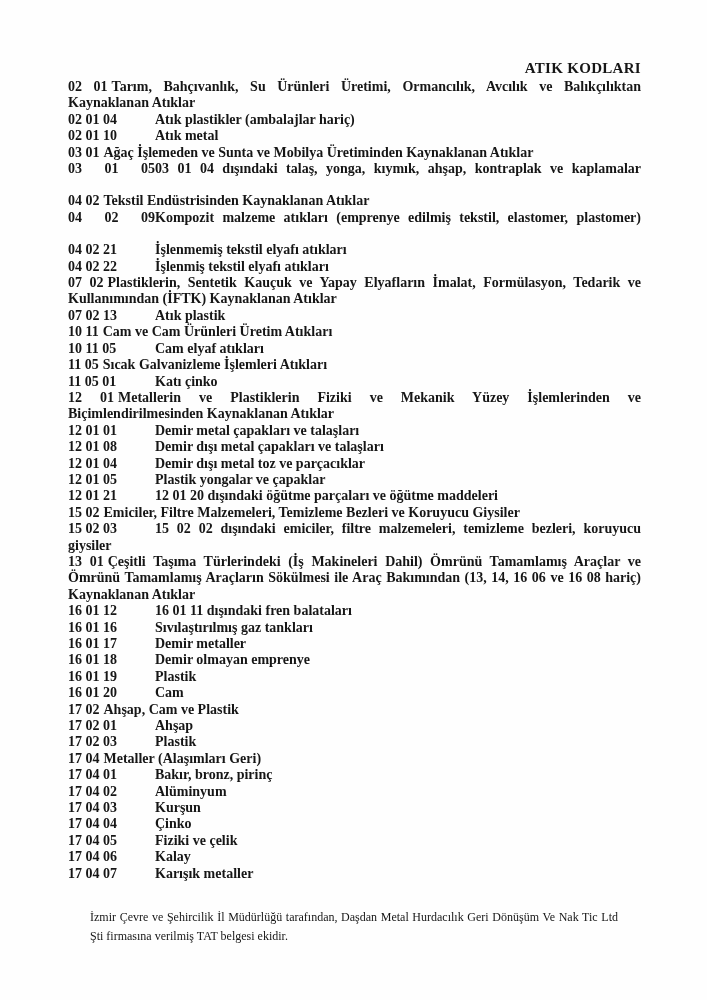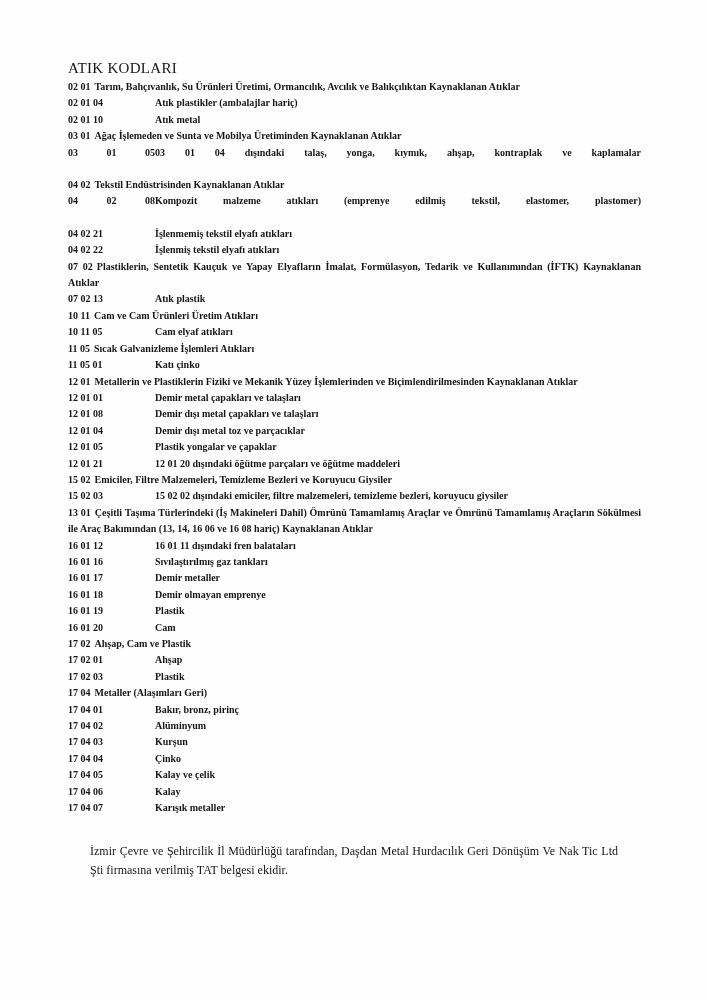--- a/index.html
+++ b/index.html
@@ -18,28 +18,28 @@
     font-family: "Liberation Serif", "DejaVu Serif", serif;
   }
   .content {
     position: absolute;
     left: 68px;
     top: 60px;
     width: 573px;
   }
   .doc-title {
     margin: 0 0 2px 0;
-    text-align: left;
+    text-align: right;
     font-size: 15px;
-    font-weight: normal;
+    font-weight: bold;
     line-height: 17px;
     letter-spacing: 0.3px;
   }
   .entries {
-    font-size: 10px;
+    font-size: 14px;
     font-weight: bold;
     line-height: 16.4px;
   }
   .entry {
     text-align: justify;
   }
   .entry .code {
     padding-right: 4px;
     white-space: nowrap;
   }
@@ -92,21 +92,21 @@
 
   <div class="entry sub force-justify gap-after">
     <span class="code">03 01 05</span><span class="desc">03 01 04 dışındaki talaş, yonga, kıymık, ahşap, kontraplak ve kaplamalar</span>
   </div>
 
   <div class="entry category">
     <span class="code">04 02</span><span class="desc">Tekstil Endüstrisinden Kaynaklanan Atıklar</span>
   </div>
 
   <div class="entry sub force-justify gap-after">
-    <span class="code">04 02 08</span><span class="desc">Kompozit malzeme atıkları (emprenye edilmiş tekstil, elastomer, plastomer)</span>
+    <span class="code">04 02 09</span><span class="desc">Kompozit malzeme atıkları (emprenye edilmiş tekstil, elastomer, plastomer)</span>
   </div>
 
   <div class="entry sub">
     <span class="code">04 02 21</span><span class="desc">İşlenmemiş tekstil elyafı atıkları</span>
   </div>
 
   <div class="entry sub">
     <span class="code">04 02 22</span><span class="desc">İşlenmiş tekstil elyafı atıkları</span>
   </div>
 
@@ -222,21 +222,21 @@
 
   <div class="entry sub">
     <span class="code">17 04 03</span><span class="desc">Kurşun</span>
   </div>
 
   <div class="entry sub">
     <span class="code">17 04 04</span><span class="desc">Çinko</span>
   </div>
 
   <div class="entry sub">
-    <span class="code">17 04 05</span><span class="desc">Kalay ve çelik</span>
+    <span class="code">17 04 05</span><span class="desc">Fiziki ve çelik</span>
   </div>
 
   <div class="entry sub">
     <span class="code">17 04 06</span><span class="desc">Kalay</span>
   </div>
 
   <div class="entry sub">
     <span class="code">17 04 07</span><span class="desc">Karışık metaller</span>
   </div>
 </div>

